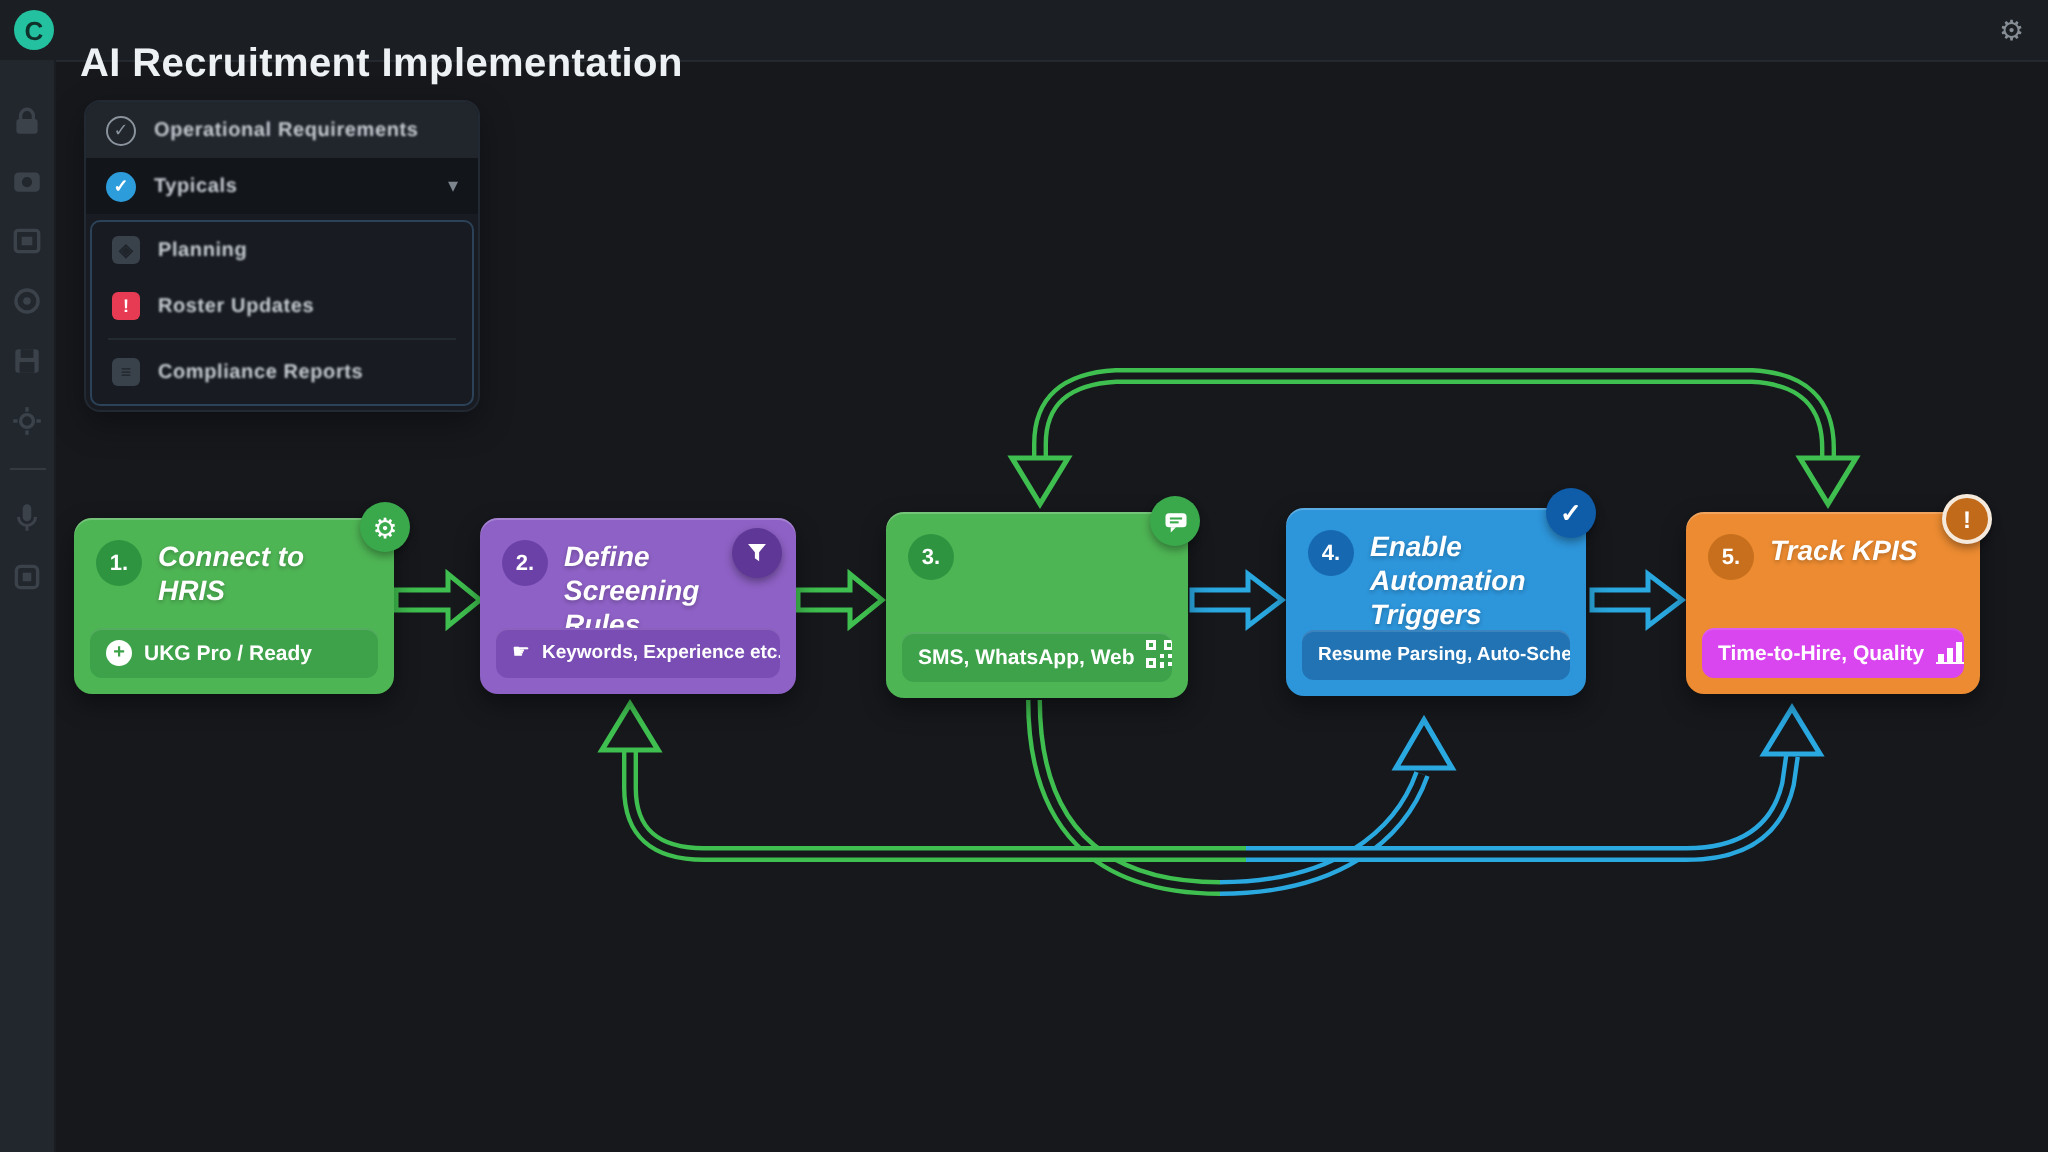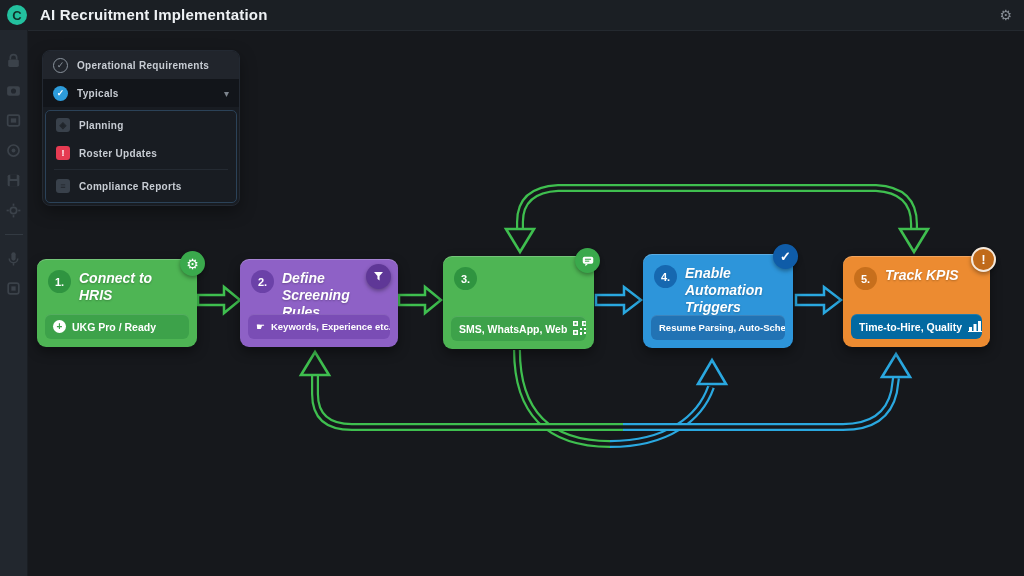--- a/index.html
+++ b/index.html
@@ -5,22 +5,22 @@
   html,body{margin:0;padding:0;background:#0d0f12;}
   .page{position:relative;width:1024px;height:576px;overflow:hidden;
         font-family:"Liberation Sans",sans-serif;background:#16181c;}
 
   
   .titlebar{position:absolute;left:0;top:0;width:1024px;height:30px;background:#1b1f24;
             border-bottom:1px solid #24292f;z-index:6;display:flex;align-items:center;}
   .logo{position:absolute;left:7px;top:5px;width:20px;height:20px;border-radius:50%;
         background:#23c19f;color:#10312b;font-weight:800;font-size:13px;
         display:flex;align-items:center;justify-content:center;}
-  .apptitle{position:absolute;left:40px;top:0;line-height:30px;color:#eef1f4;
-            font-size:15px;font-weight:700;letter-spacing:.2px;}
+  .apptitle{position:absolute;left:40px;top:17px;line-height:30px;color:#eef1f4;
+            font-size:20px;font-weight:700;letter-spacing:.2px;}
   .tb-settings{position:absolute;right:12px;top:0;line-height:30px;color:#868d95;font-size:14px;cursor:pointer;}
 
   .side{position:absolute;left:0;top:30px;width:28px;height:546px;background:#22272e;
         border-right:1px solid #1a1e23;z-index:6;display:flex;flex-direction:column;
         align-items:center;padding-top:22px;box-sizing:border-box;gap:13px;}
   .side .sic{width:17px;height:17px;opacity:.85;}
   .side .sdiv{width:18px;height:1px;background:#333a42;margin:2px 0;}
 
   
   .panel{position:absolute;left:42px;top:50px;width:196px;z-index:5;background:#181c22;
@@ -62,21 +62,21 @@
   .mla{margin-left:auto;flex:none;}
 
   .s1{left:37px;top:259px;width:160px;height:88px;background:#4eb554;}
   .s2{left:240px;top:259px;width:158px;height:88px;background:#8e61c6;}
   .s3{left:443px;top:256px;width:151px;height:93px;background:#4eb554;}
   .s4{left:643px;top:254px;width:150px;height:94px;background:#2d95da;}
   .s5{left:843px;top:256px;width:147px;height:91px;background:#ec8b31;}
   .s1 .pill,.s3 .pill{background:#3da24a;}
   .s2 .pill{background:#7a4db5;}
   .s4 .pill{background:#2273b4;}
-  .s5 .pill{background:#0369a1;}
+  .s5 .pill{background:#d946ef;}
   .s1 .nbadge,.s3 .nbadge{background:#2f9440;}
   .s2 .nbadge{background:#6b41a8;}
   .s4 .nbadge{background:#1668b0;}
   .s5 .nbadge{background:#c76f1c;}
   .s1 .cbadge{background:#3aa94c;top:-8px;right:-8px;font-size:14px;}
   .s2 .cbadge{background:#5f3797;top:5px;right:7px;}
   .s3 .cbadge{background:#3aa94c;top:-8px;right:-6px;}
   .s4 .cbadge{background:#0f5ca8;top:-10px;right:-5px;font-size:13px;font-weight:800;}
   .s5 .cbadge{background:#c06a1a;top:-9px;right:-6px;border:2px solid #f5e9dc;width:21px;height:21px;
               font-size:12px;font-weight:800;}

